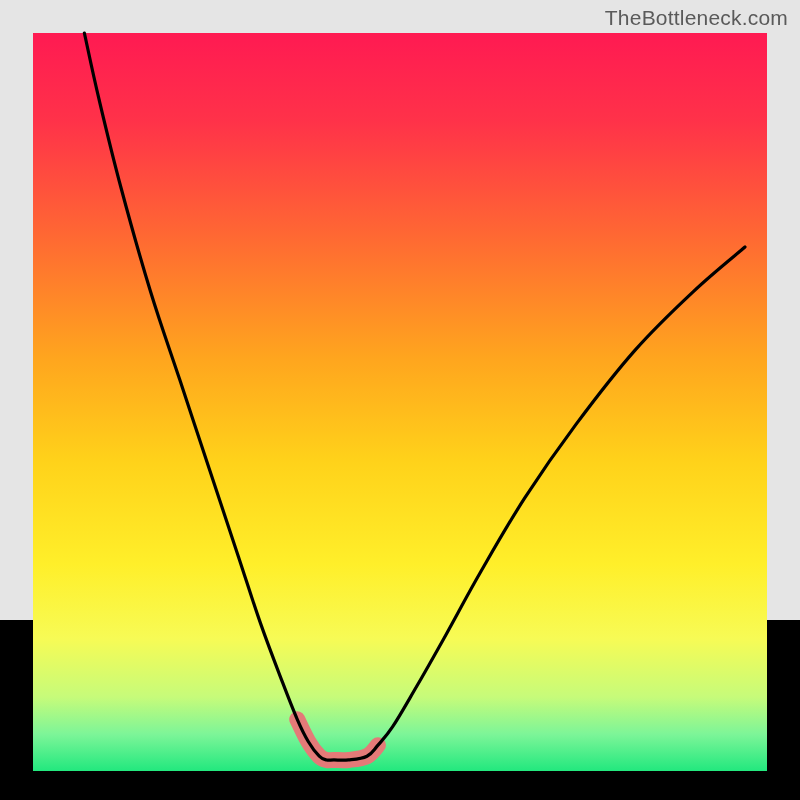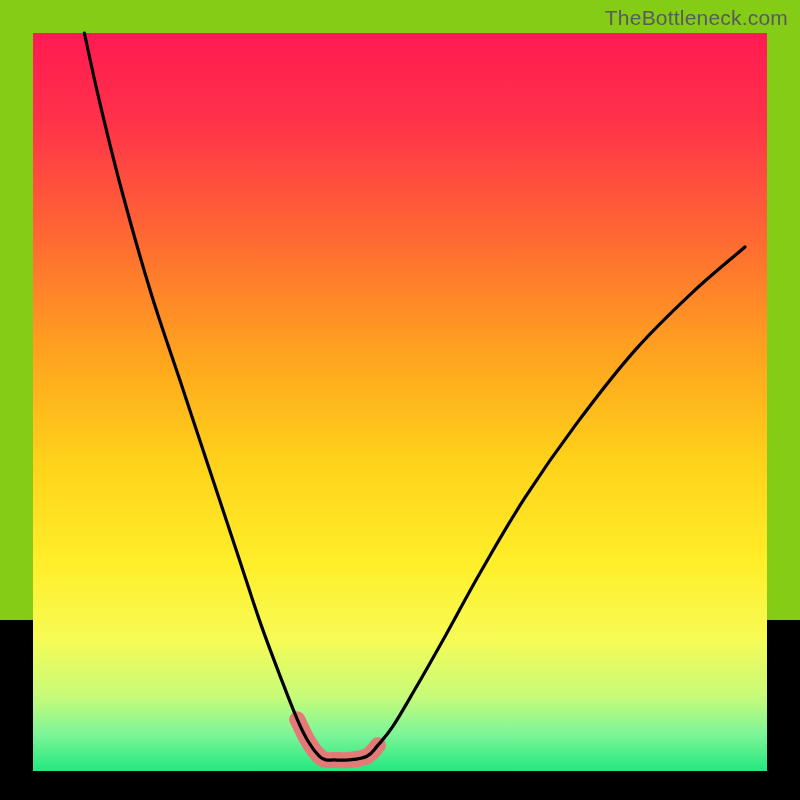--- a/index.html
+++ b/index.html
@@ -10,21 +10,21 @@
     background: #000;
     overflow: hidden;
     font-family: Arial, Helvetica, sans-serif;
   }
   .frame {
     position: absolute;
     top: 0;
     left: 0;
     width: 800px;
     height: 620px;
-    background: #84cc16;
+    background: #e5e5e5;
   }
   .watermark {
     position: absolute;
     top: 6px;
     right: 12px;
     color: #5a5a5a;
     font-size: 21px;
     font-weight: 400;
     letter-spacing: 0.2px;
     z-index: 50;

